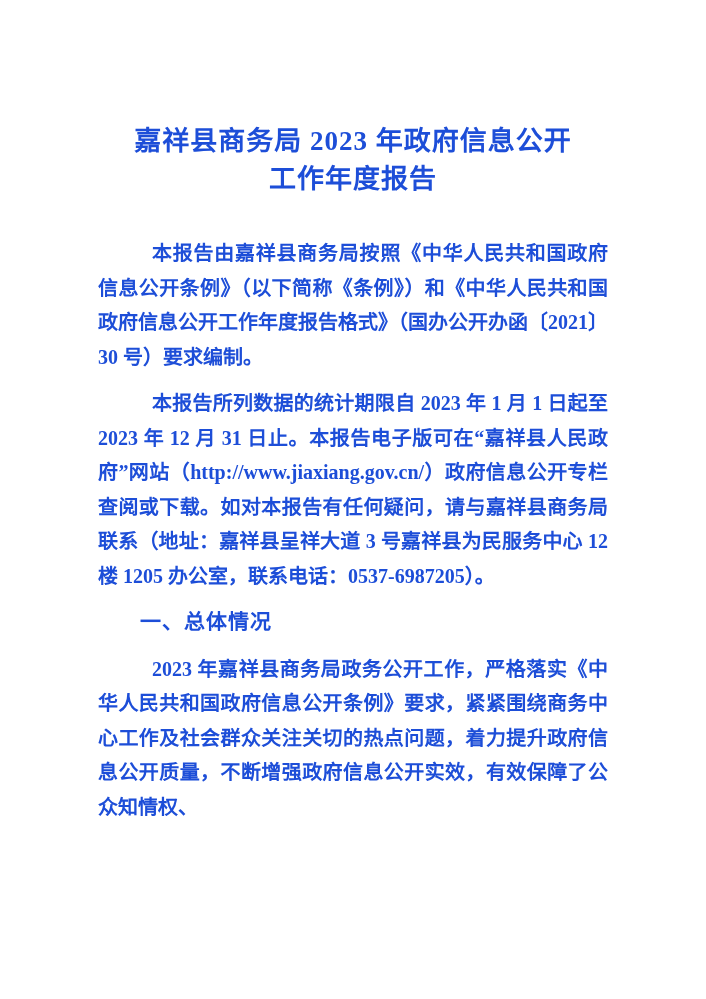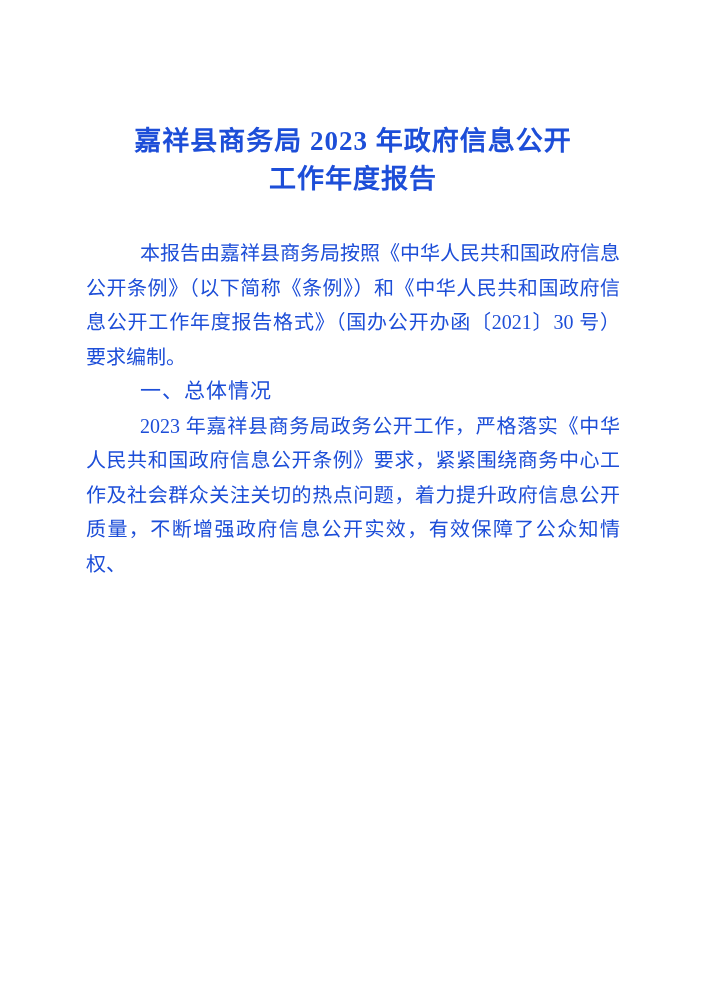--- a/index.html
+++ b/index.html
@@ -23,54 +23,55 @@
     line-height: 38px;
     font-weight: bold;
     letter-spacing: 1px;
   }
   .doc-body {
     width: 534px;
     margin-left: 86px;
     margin-top: 38px;
   }
   .doc-body p {
-    margin: 0;
+    margin: 12px;
     font-size: 20px;
     line-height: 34.5px;
-    font-weight: 400;
+    font-weight: 700;
     text-align: justify;
     text-justify: inter-character;
     text-indent: 54px;
     word-break: break-word;
   }
   .section-heading {
     margin: 0;
     font-size: 21px;
     line-height: 34.5px;
-    font-weight: normal;
+    font-weight: bold;
     text-indent: 54px;
     font-family: "Liberation Sans", "DejaVu Sans", sans-serif;
     letter-spacing: 1px;
   }
 </style>
 </head>
 <body>
 
 <div class="page">
 
   <h1 class="doc-title">
     <span>嘉祥县商务局 2023 年政府信息公开</span><br>
     <span>工作年度报告</span>
   </h1>
 
   <div class="doc-body">
 
     <p>本报告由嘉祥县商务局按照《中华人民共和国政府信息公开条例》（以下简称《条例》）和《中华人民共和国政府信息公开工作年度报告格式》（国办公开办函〔2021〕30 号）要求编制。</p>
 
 
+    <p>本报告所列数据的统计期限自 2023 年 1 月 1 日起至 2023 年 12 月 31 日止。本报告电子版可在“嘉祥县人民政府”网站（http://www.jiaxiang.gov.cn/）政府信息公开专栏查阅或下载。如对本报告有任何疑问，请与嘉祥县商务局联系（地址：嘉祥县呈祥大道 3 号嘉祥县为民服务中心 12 楼 1205 办公室，联系电话：0537-6987205）。</p>
 
     <h2 class="section-heading">一、总体情况</h2>
 
     <p>2023 年嘉祥县商务局政务公开工作，严格落实《中华人民共和国政府信息公开条例》要求，紧紧围绕商务中心工作及社会群众关注关切的热点问题，着力提升政府信息公开质量，不断增强政府信息公开实效，有效保障了公众知情权、</p>
 
   </div>
 
 </div>
 
 </body></html>

